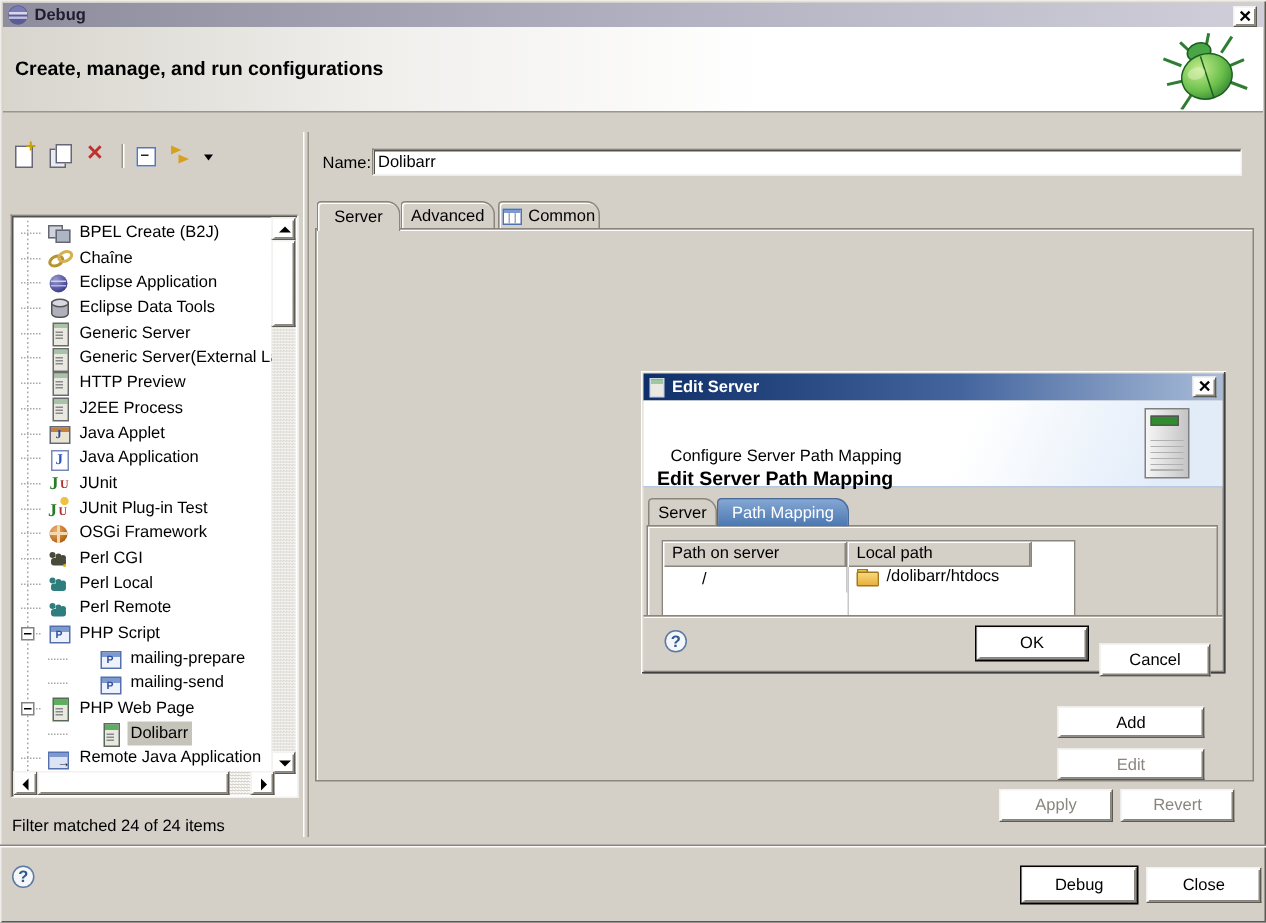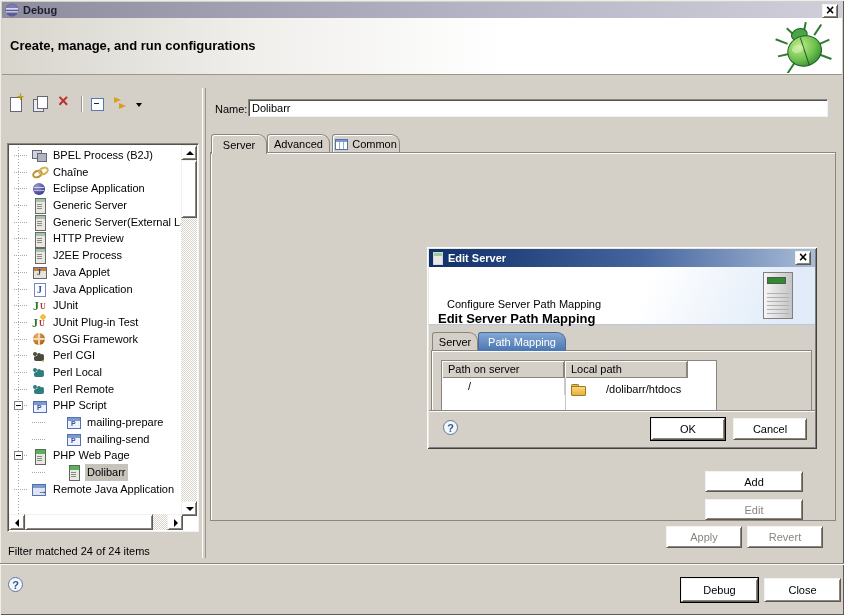--- a/index.html
+++ b/index.html
@@ -195,32 +195,32 @@
   #dtab-pathmapping{left:51px;width:88px;background:linear-gradient(180deg,#84a7d4,#4a76b0);color:#fff;z-index:3;height:19px;border-color:#4a6a9a;}
   #dlg-content{position:absolute;left:4px;top:103px;width:381px;height:63px;border:1px solid #8a867e;box-shadow:inset 1px 1px 0 #fff;}
   #pm-table{position:absolute;left:9px;top:9px;width:276px;height:52px;background:#fff;border:1px solid #8a867e;overflow:hidden;}
   .pm-h{position:absolute;top:0;height:17px;background:#d4d0c8;border-right:1px solid #8a867e;
     box-shadow:inset 1px 1px 0 #fff, inset -1px -1px 0 #8a867e;padding:2px 0 0 6px;}
   #pm-h1{left:0;width:123px;}
   #pm-h2{left:123px;width:123px;}
   #pm-rows{position:absolute;left:0;top:17px;width:246px;}
   .pm-row{position:relative;height:17px;display:flex;}
   .pm-c1{width:123px;border-right:1px solid #c8c8c8;padding:2px 0 0 26px;}
-  .pm-c2{display:flex;align-items:flex-end;gap:20px;padding-left:6px;}
+  .pm-c2{display:flex;align-items:flex-start;gap:5px;padding-left:6px;}
   #pm-colline{position:absolute;left:123px;top:17px;bottom:0;width:1px;background:#c8c8c8;}
   .folder-icon{position:relative;width:15px;height:12px;}
   .folder-icon::before{content:"";position:absolute;left:0;top:1px;width:6px;height:3px;background:#f0c050;border:1px solid #a07820;border-bottom:none;border-radius:2px 2px 0 0;}
   .folder-icon::after{content:"";position:absolute;left:0;top:3px;width:13px;height:8px;background:linear-gradient(#f8d878,#e8b040);border:1px solid #a07820;border-radius:1px;}
   #add-btn{left:273px;top:120px;width:98px;height:21px;}
   #edit-btn{left:273px;top:148px;width:98px;height:21px;}
   #dlg-bottombar{position:absolute;left:2px;top:163px;width:386px;height:37px;background:#d4d0c8;z-index:5;
     border-top:1px solid #8a867e;box-shadow:inset 0 1px 0 #fbfaf8;}
   #dlg-help{left:14px;top:9px;}
   #ok-btn{left:222px;top:7px;width:74px;height:22px;}
-  #cancel-btn{left:304px;top:7px;width:74px;height:22px;}
+  #cancel-btn{left:304px;top:18px;width:74px;height:22px;}
 </style>
 </head>
 <body>
 
 <div id="screen">
 
   <div id="titlebar">
     <svg id="title-eclipse-icon" viewBox="0 0 14 14">
       <circle cx="7" cy="7" r="6.5" fill="#5b5b96"></circle>
       <path d="M1 7 A6 6 0 0 1 13 7 Z" fill="#7a7ab4"></path>
@@ -271,29 +271,33 @@
   </div>
 
   <div id="filter-input-wrap" class="sunken">
     <input id="filter-input" value="type filter text" style="">
   </div>
 
   <div id="tree-box" class="sunken">
     <div id="tree-items">
         <div class="tree-item">
           <span class="ic bpel-process-icon"></span>
-          <span class="tlabel">BPEL Process (B2J)</span>
+          <span class="tlabel">BPEL Create (B2J)</span>
         </div>
         <div class="tree-item">
           <span class="ic chain-icon"></span>
           <span class="tlabel">Chaîne</span>
         </div>
         <div class="tree-item">
           <span class="ic eclipse-sphere-icon"></span>
           <span class="tlabel">Eclipse Application</span>
+        </div>
+        <div class="tree-item">
+          <span class="ic database-icon"></span>
+          <span class="tlabel">Eclipse Data Tools</span>
         </div>
         <div class="tree-item">
           <span class="ic server-icon"></span>
           <span class="tlabel">Generic Server</span>
         </div>
         <div class="tree-item">
           <span class="ic server-icon"></span>
           <span class="tlabel">Generic Server(External La</span>
         </div>
         <div class="tree-item">

